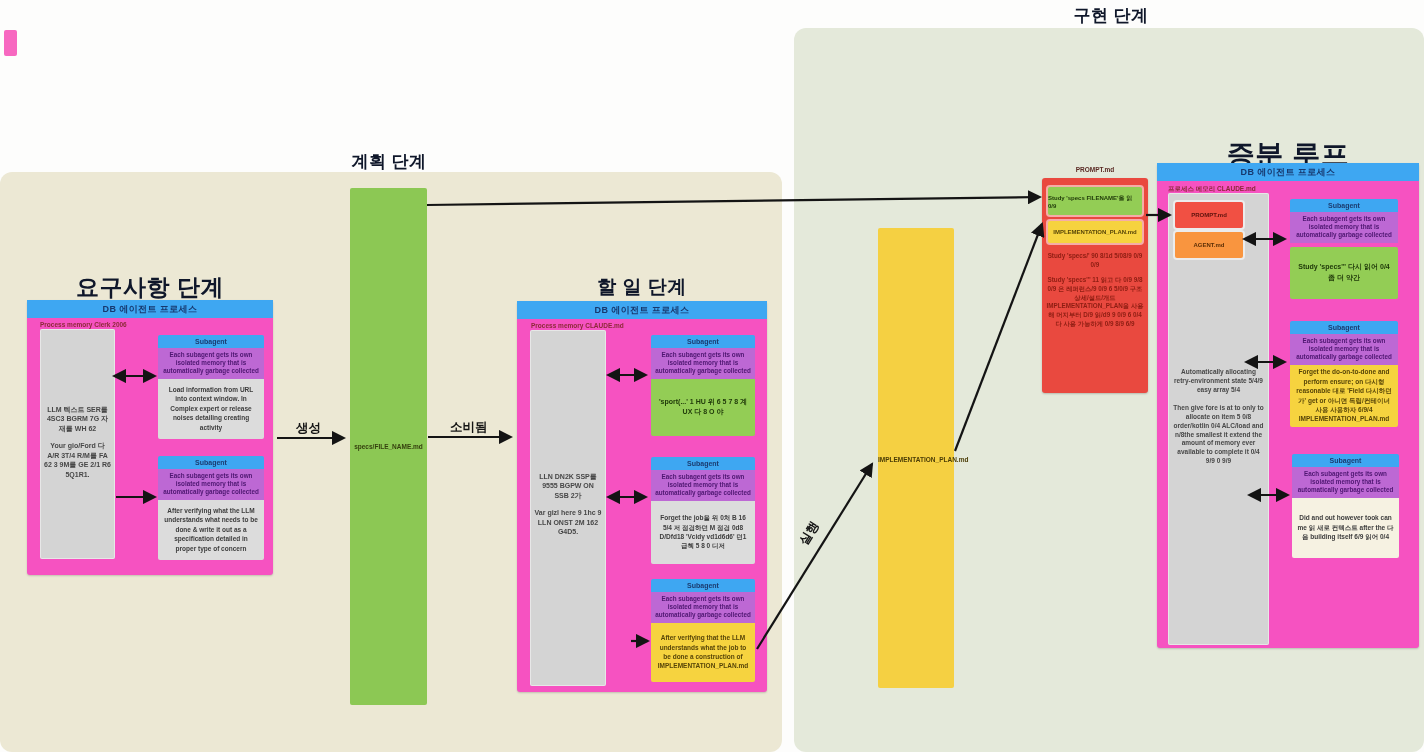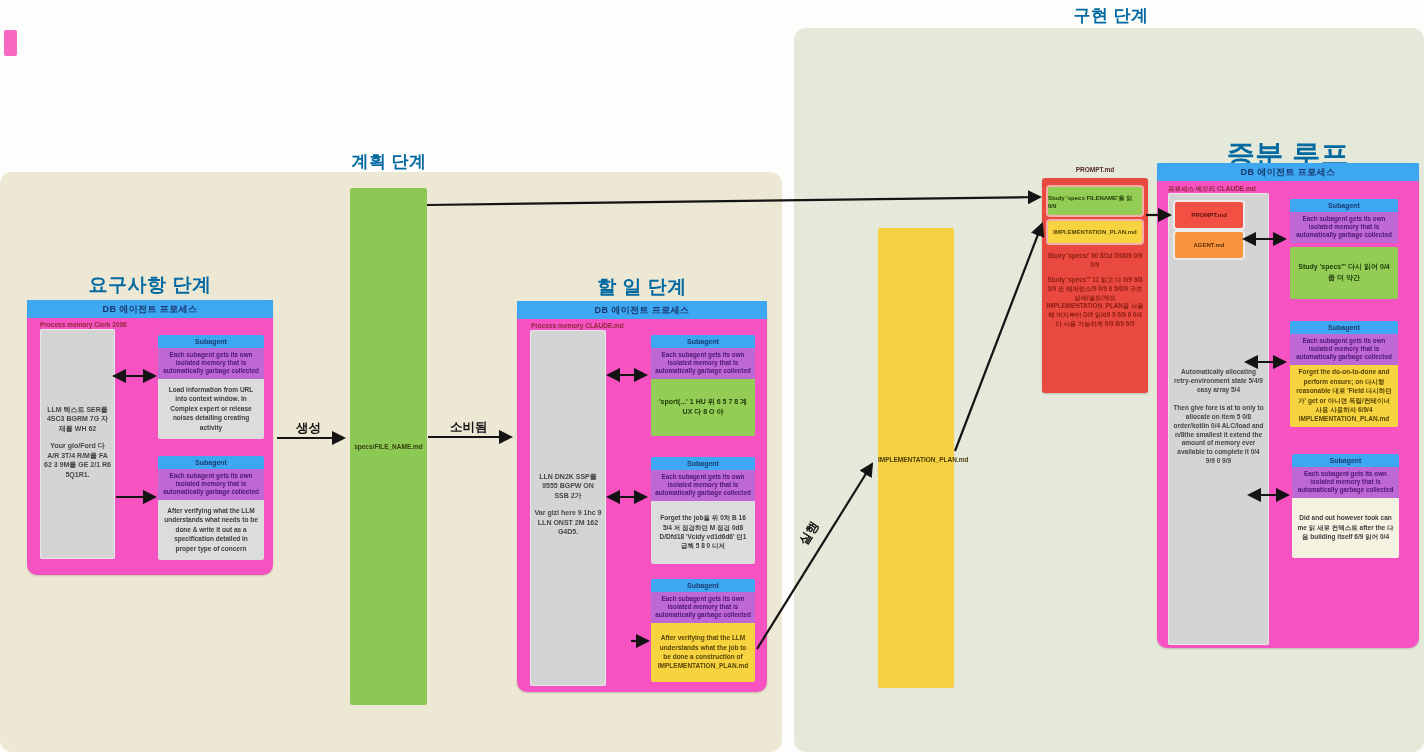--- a/index.html
+++ b/index.html
@@ -4,22 +4,22 @@
 <style>
   html,body{margin:0;padding:0;}
   body{
     width:1424px;height:752px;position:relative;overflow:hidden;
     background:#fdfdfc;
     font-family:"Liberation Sans","DejaVu Sans",sans-serif;
     color:#222;
   }
   .abs{position:absolute;}
   .panel{position:absolute;border-radius:12px;}
-  .phase-title{position:absolute;font-weight:bold;color:#0369a1;text-align:center;letter-spacing:.5px;}
-  .agent-box{position:absolute;background:#f652c1;border-radius:10px;box-shadow:0 1px 2px rgba(0,0,0,.18);}
+  .phase-title{position:absolute;font-weight:bold;color:#0f172a;text-align:center;letter-spacing:.5px;}
+  .agent-box{position:absolute;background:#f652c1;border-radius:3px;box-shadow:0 1px 2px rgba(0,0,0,.18);}
   .agent-header{position:absolute;left:0;top:0;right:0;height:18px;background:#3ea7f2;color:#17386e;
     font-size:9px;font-weight:bold;display:flex;align-items:center;justify-content:center;letter-spacing:.4px;}
   .mem-label{position:absolute;font-size:6.5px;font-weight:bold;color:#8c2a38;white-space:nowrap;}
   .mem-col{position:absolute;background:#d4d4d4;border-radius:2px;box-shadow:inset 0 0 0 1px rgba(255,255,255,.45);
     font-size:7px;font-weight:bold;color:#474747;text-align:center;line-height:1.35;}
   .mem-col p{margin:0 4px 8px 4px;}
   .subcard{position:absolute;}
   .subhead{background:#3ea7f2;color:#1b3c70;font-size:7px;font-weight:bold;text-align:center;
     padding:3px 2px;border-radius:2px 2px 0 0;}
   .subdesc{background:#bd68d4;color:#4d1670;font-size:6.3px;font-weight:bold;text-align:center;
@@ -40,21 +40,21 @@
 </head>
 <body>
 
 <div class="panel" style="left:0px;top:172px;width:782px;height:580px;background:#ece8d4;"></div>
 <div class="panel" style="left:794px;top:28px;width:630px;height:724px;background:#e4e9da;"></div>
 
 <div class="abs" style="left:4px;top:30px;width:13px;height:26px;background:#f768c0;border-radius:2px;"></div>
 
 <div class="phase-title" style="left:339px;top:136px;width:100px;font-size:17px;margin-top:14px;">계획 단계</div>
 <div class="phase-title" style="left:1061px;top:4px;width:100px;font-size:17px;">구현 단계</div>
-<div class="phase-title" style="left:75px;top:272px;width:150px;font-size:19px;">요구사항 단계</div>
+<div class="phase-title" style="left:75px;top:272px;width:150px;font-size:23px;">요구사항 단계</div>
 <div class="phase-title" style="left:567px;top:274px;width:150px;font-size:19px;">할 일 단계</div>
 <div class="phase-title" style="left:1212px;top:136px;width:152px;font-size:28px;">증분 루프</div>
 
 <div class="agent-box" style="left:27px;top:300px;width:246px;height:275px;">
   <div class="agent-header">DB 에이전트 프로세스</div>
   <div class="mem-label" style="left:13px;top:21px;">Process memory Clerk 2006</div>
   <div class="mem-col" style="left:13px;top:29px;width:75px;height:230px;padding-top:76px;box-sizing:border-box;">
     <p>LLM 텍스트 SER를 4SC3 BGRM 7G 자재를 WH 62</p>
     <p>Your gio/Ford 다 A/R 3T/4 R/M를 FA 62 3 9M를 GE 2/1 R6 5Q1R1.</p>
   </div>

